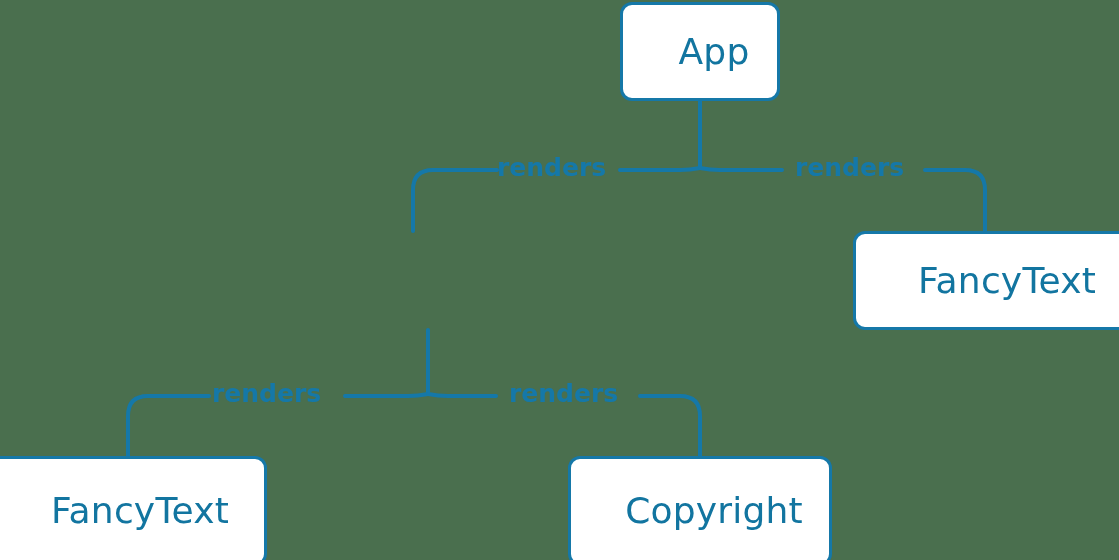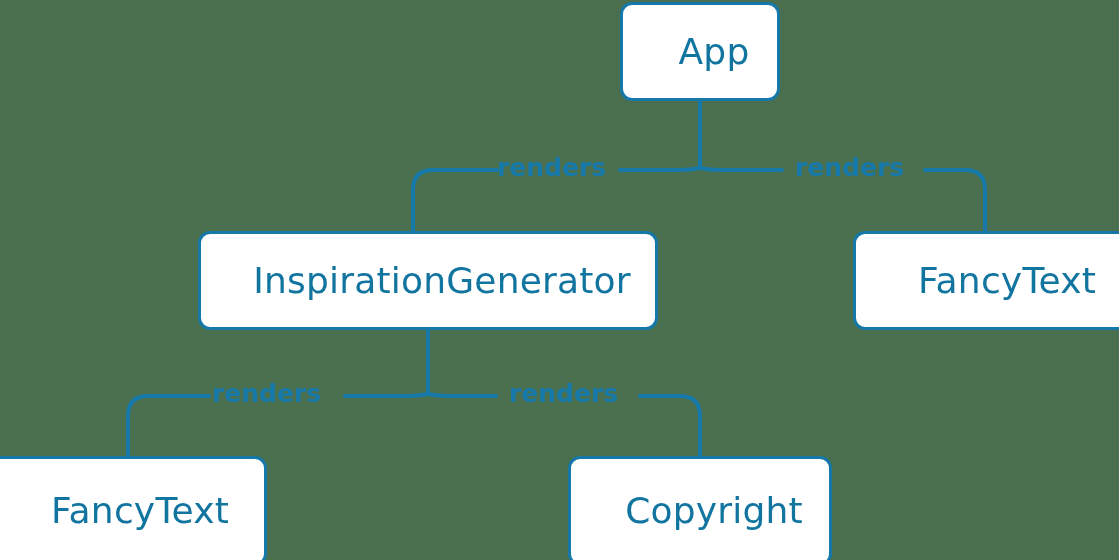--- a/index.html
+++ b/index.html
@@ -91,23 +91,20 @@
 
       <path d="M 428 394 Q 438 396 448 396 L 496 396"></path>
       <path d="M 640 396 L 680 396 Q 700 396 700 416 L 700 456"></path>
     </g>
   </svg>
 
   <div class="node" id="node-app">
     <span class="node-label">App</span>
   </div>
 
-  <div class="node" id="node-inspgen">
-    <span class="node-label">InspirationGenerator</span>
-  </div>
 
   <div class="node" id="node-fancy-r">
     <span class="node-label">FancyText</span>
   </div>
 
   <div class="node" id="node-fancy-bl">
     <span class="node-label">FancyText</span>
   </div>
 
   <div class="node" id="node-copyright">

